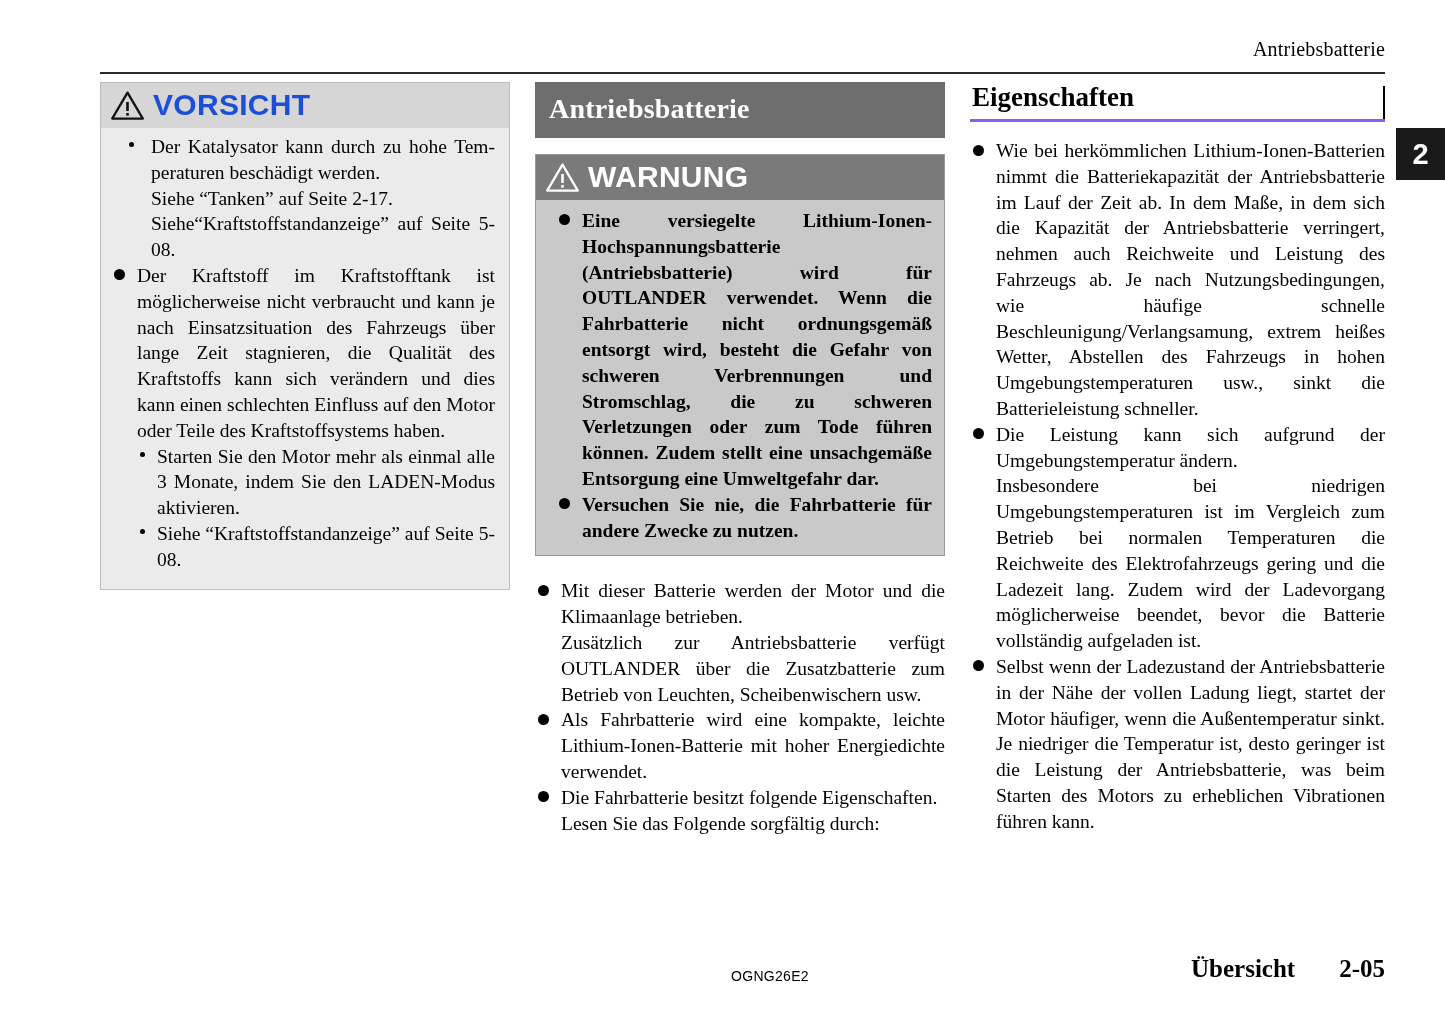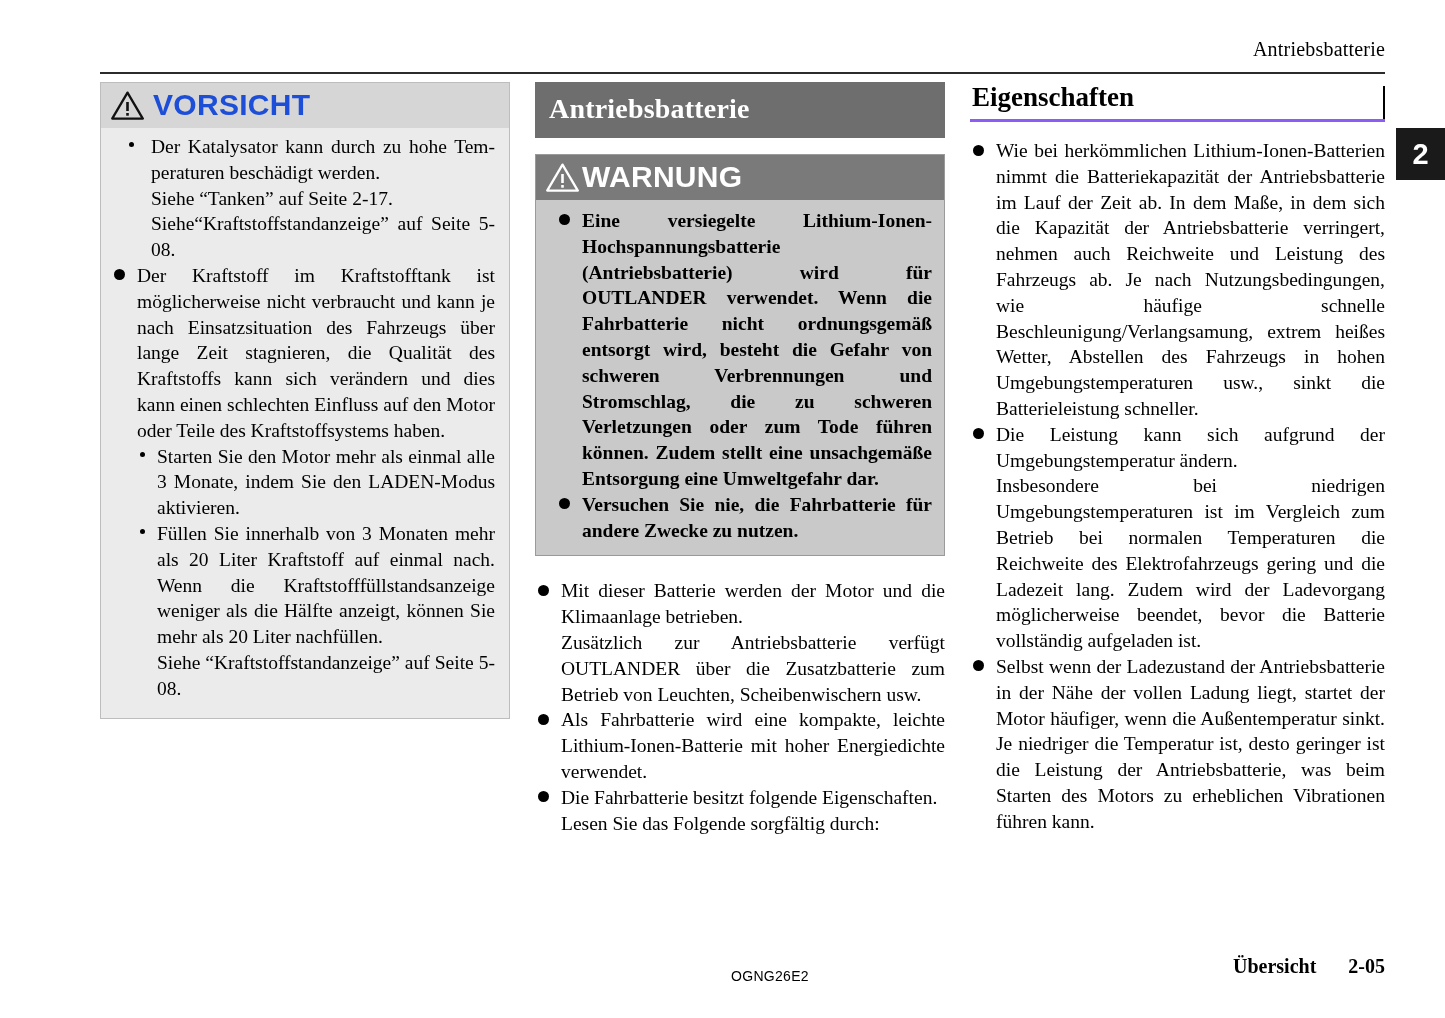--- a/index.html
+++ b/index.html
@@ -122,21 +122,21 @@
   .warn-box {
     margin-top: 16px;
     border: 1px solid #9a9a9a;
     background: #c9c9c9;
   }
   .warn-head {
     background: #7a7a7a;
     padding: 7px 10px 8px 10px;
     display: flex;
     align-items: center;
-    gap: 3px;
+    gap: 9px;
   }
   .warn-head .label {
     font-family: "Liberation Sans", "DejaVu Sans", sans-serif;
     font-weight: bold;
     font-size: 30px;
     letter-spacing: 0.3px;
     line-height: 1;
     color: #ffffff;
   }
   .warn-body {
@@ -222,23 +222,23 @@
     font-family: "Liberation Sans", "DejaVu Sans", sans-serif;
     font-size: 14px;
     letter-spacing: 0.3px;
     margin-left: 48px;
   }
   .foot-right {
     position: absolute;
     right: 60px;
     top: 955px;
     font-weight: bold;
-    font-size: 20px;
+    font-size: 25px;
     display: flex;
-    gap: 32px;
+    gap: 44px;
     align-items: flex-end;
   }
 </style>
 </head>
 <body>
 
 <div class="runhead">Antriebsbatterie</div>
 <div class="head-rule"></div>
 
 <div class="chapter-tab">2</div>
@@ -273,21 +273,20 @@
             <span class="mk disc"></span>
             <p class="pl jz">Der Kraftstoff im Kraftstofftank ist möglicherweise nicht verbraucht und kann je nach Einsatzsituation des Fahrzeugs über lange Zeit stagnieren, die Qualität des Kraftstoffs kann sich verändern und dies kann einen schlechten Einfluss auf den Motor oder Teile des Kraftstoffsystems haben.</p>
 
             <ul class="lst sub" style="padding-left:0;">
               <li style="padding-left:20px;">
                 <span class="mk dot"></span>
                 <p class="pl jz">Starten Sie den Motor mehr als einmal alle 3 Monate, indem Sie den LADEN-Modus aktivieren.</p>
               </li>
               <li style="padding-left:20px;">
                 <span class="mk dot"></span>
-                <p class="pl jz">Füllen Sie innerhalb von 3 Monaten mehr als 20 Liter Kraftstoff auf einmal nach. Wenn die Kraftstofffüllstandsanzeige weniger als die Hälfte anzeigt, können Sie mehr als 20 Liter nachfüllen.</p>
                 <p class="pl jz">Siehe “Kraftstoffstandanzeige” auf Seite 5-08.</p>
               </li>
             </ul>
           </li>
 
         </ul>
       </div>
     </div>
 
   </div>

